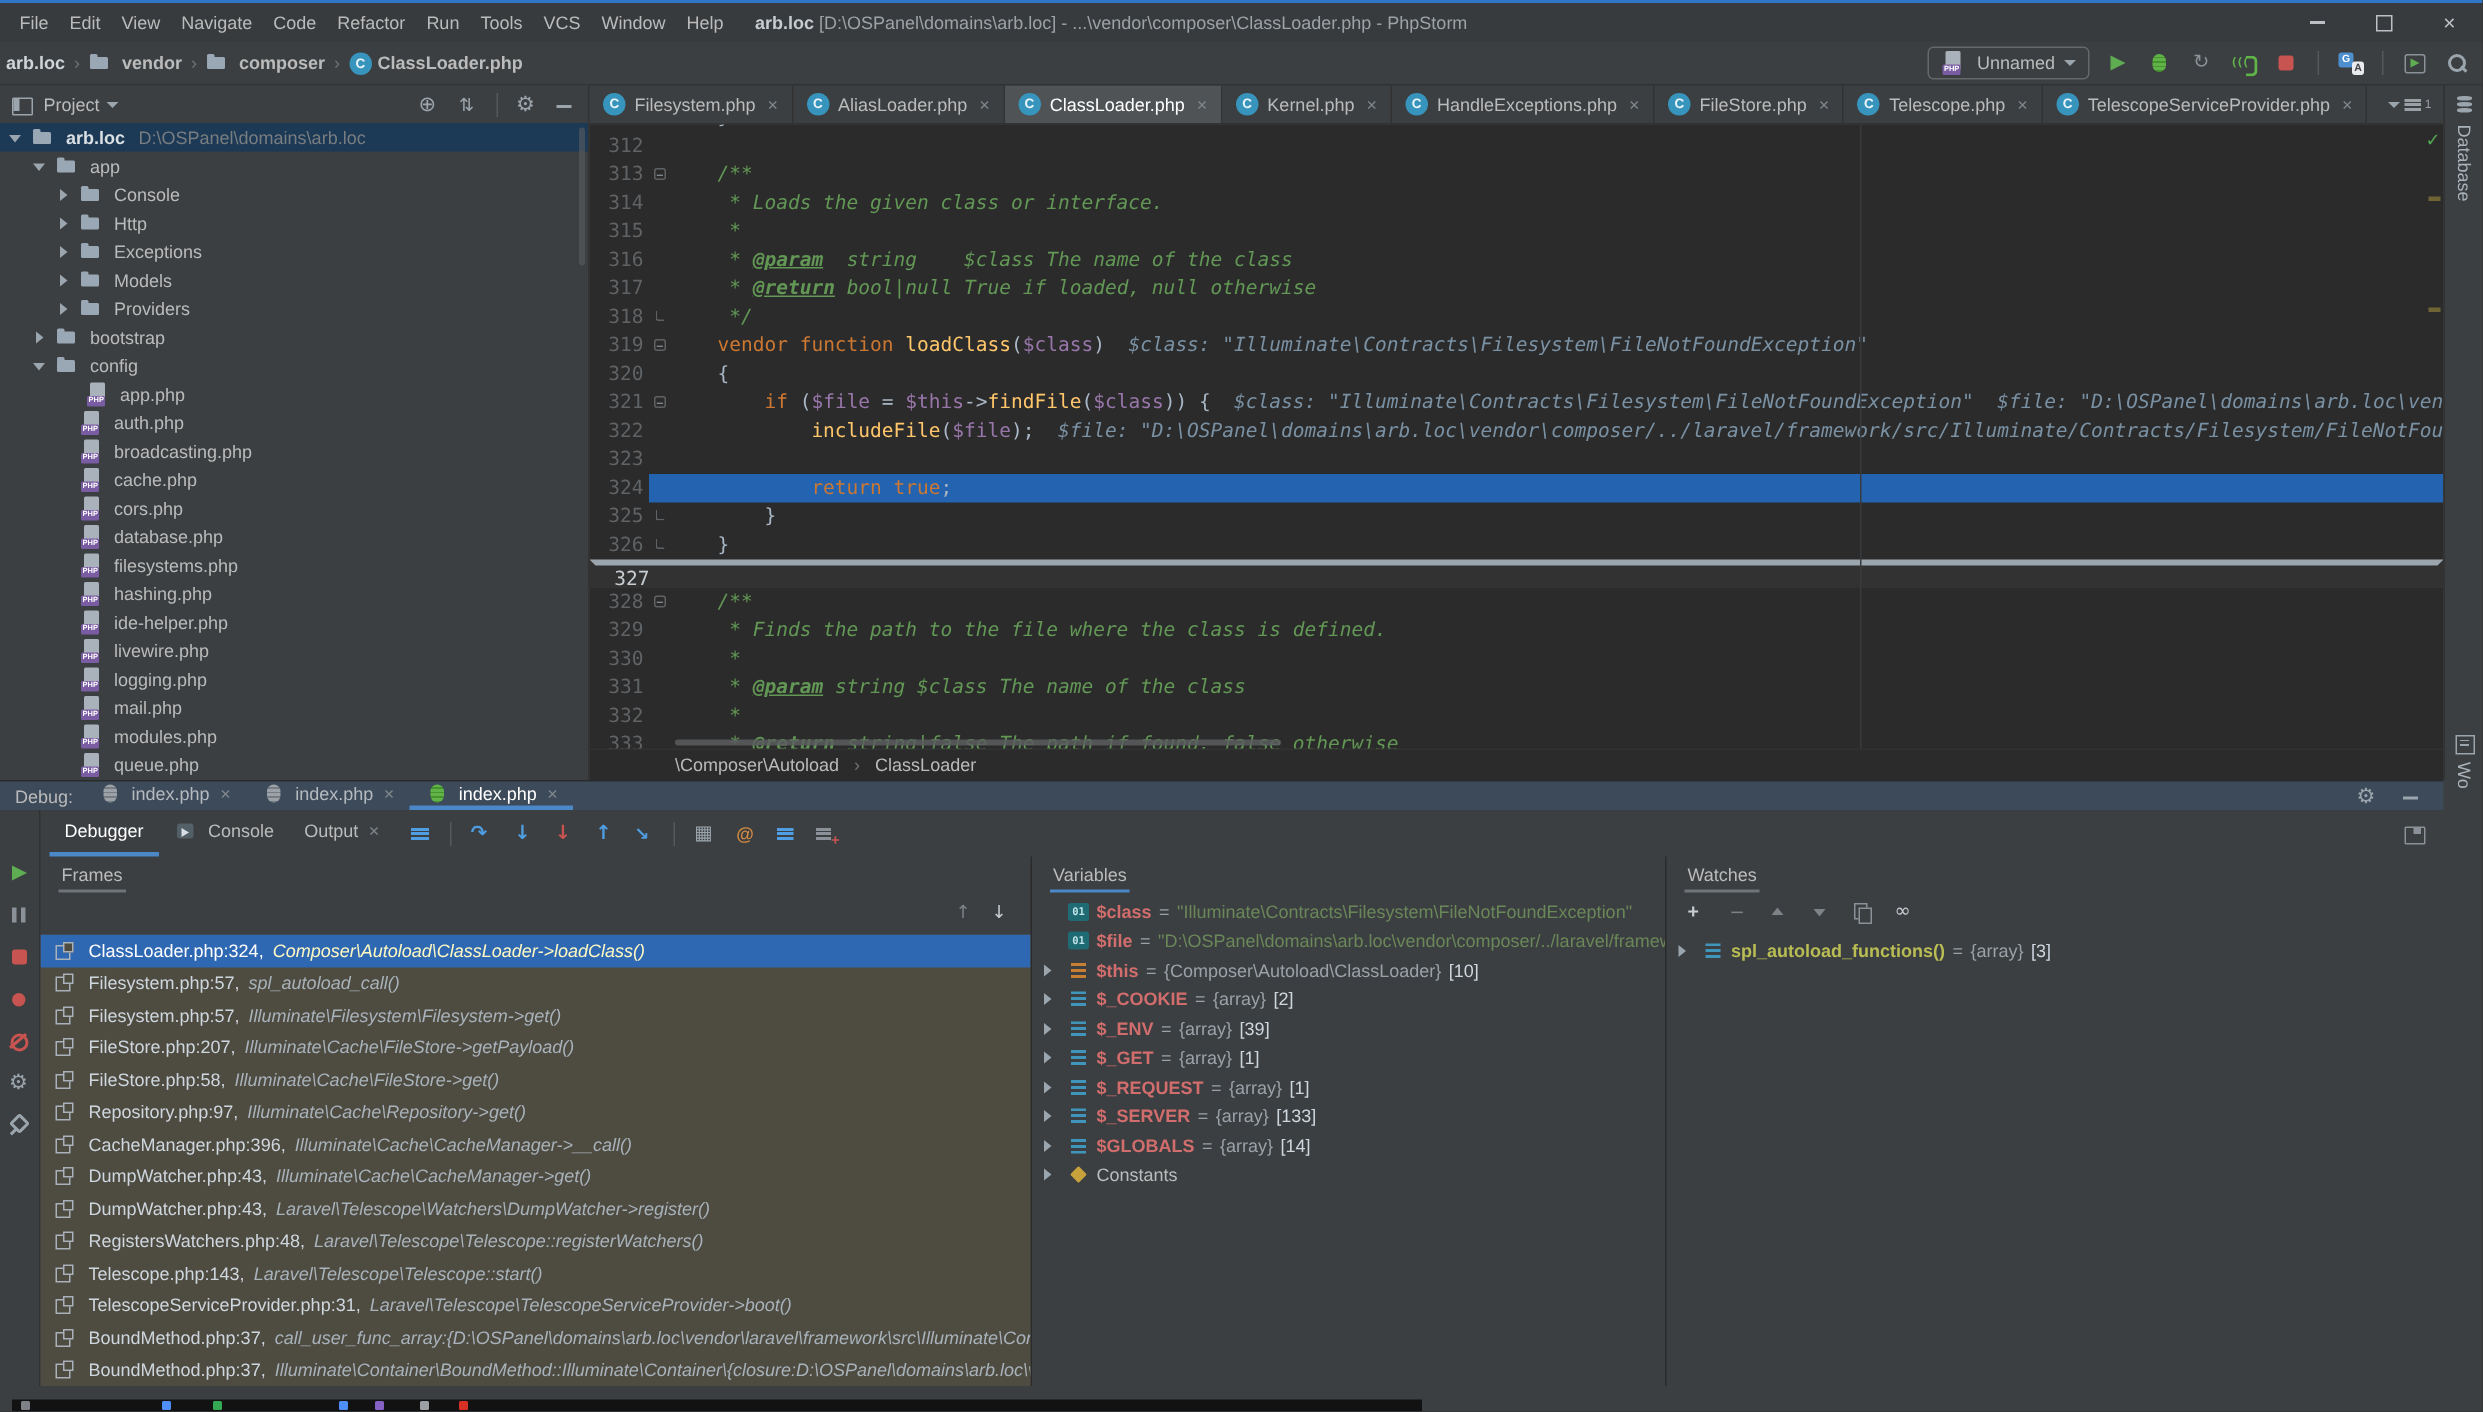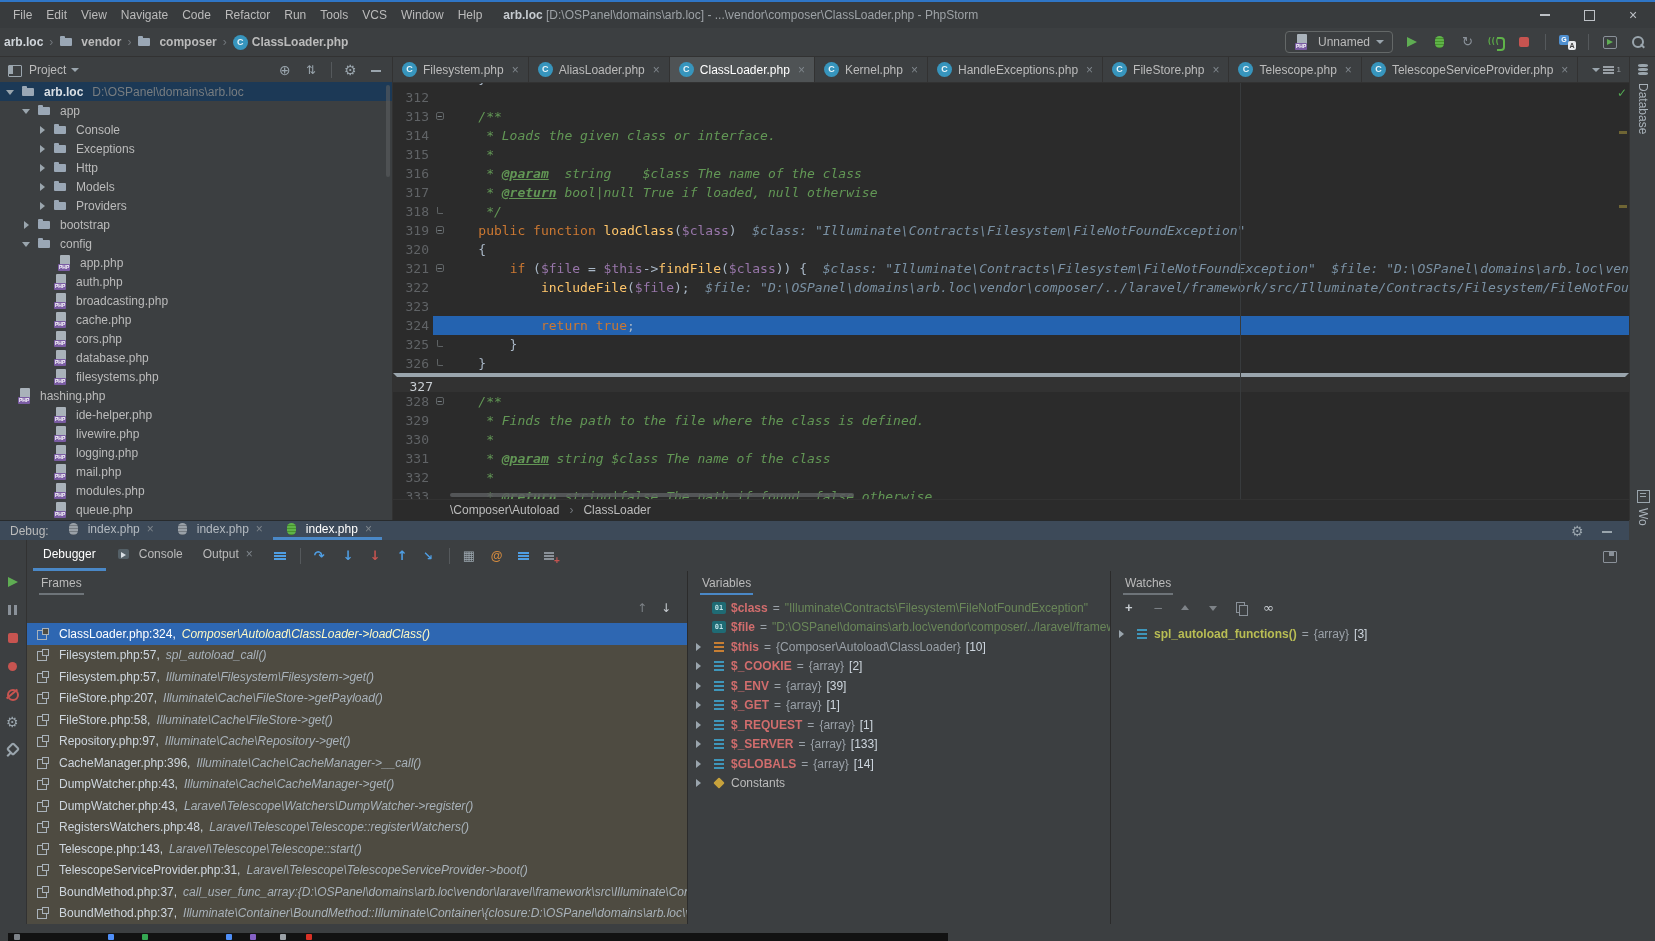--- a/index.html
+++ b/index.html
@@ -311,26 +311,26 @@
                 <span>app</span>
               </div>
               <div class="trow" style="padding-left: 36px;">
                 <span class="tarr right"></span>
                 <span class="ic ic-folder"></span>
                 <span>Console</span>
               </div>
               <div class="trow" style="padding-left: 36px;">
                 <span class="tarr right"></span>
                 <span class="ic ic-folder"></span>
-                <span>Exceptions</span>
+                <span>Http</span>
               </div>
               <div class="trow" style="padding-left: 36px;">
                 <span class="tarr right"></span>
                 <span class="ic ic-folder"></span>
-                <span>Http</span>
+                <span>Exceptions</span>
               </div>
               <div class="trow" style="padding-left: 36px;">
                 <span class="tarr right"></span>
                 <span class="ic ic-folder"></span>
                 <span>Models</span>
               </div>
               <div class="trow" style="padding-left: 36px;">
                 <span class="tarr right"></span>
                 <span class="ic ic-folder"></span>
                 <span>Providers</span>
@@ -373,21 +373,21 @@
               <div class="trow" style="padding-left: 36px;">
                 <span class="tarr"></span>
                 <span class="ic ic-php"></span>
                 <span>database.php</span>
               </div>
               <div class="trow" style="padding-left: 36px;">
                 <span class="tarr"></span>
                 <span class="ic ic-php"></span>
                 <span>filesystems.php</span>
               </div>
-              <div class="trow" style="">
+              <div class="trow" style="padding-left: 36px;">
                 <span class="tarr"></span>
                 <span class="ic ic-php"></span>
                 <span>hashing.php</span>
               </div>
               <div class="trow" style="padding-left: 36px;">
                 <span class="tarr"></span>
                 <span class="ic ic-php"></span>
                 <span>ide-helper.php</span>
               </div>
               <div class="trow" style="padding-left: 36px;">
@@ -518,21 +518,21 @@
                   <span class="fold">
                     <span class="fm fm-end"></span>
                   </span>
                   <span class="ct"><span class="s-cm">     */</span></span>
                 </div>
                 <div class="line">
                   <span class="ln">319</span>
                   <span class="fold">
                     <span class="fm fm-start"></span>
                   </span>
-                  <span class="ct"><span class="s-pl">    </span><span class="s-kw">public function </span><span class="s-fn">loadClass</span><span class="s-pl">(</span><span class="s-vr">$class</span><span class="s-pl">)</span><span class="s-dbg">  $class: "Illuminate\Contracts\Filesystem\FileNotFoundException"</span></span>
+                  <span class="ct"><span class="s-pl">    </span><span class="s-kw">vendor function </span><span class="s-fn">loadClass</span><span class="s-pl">(</span><span class="s-vr">$class</span><span class="s-pl">)</span><span class="s-dbg">  $class: "Illuminate\Contracts\Filesystem\FileNotFoundException"</span></span>
                 </div>
                 <div class="line">
                   <span class="ln">320</span>
                   <span class="fold"></span>
                   <span class="ct"><span class="s-pl">    {</span></span>
                 </div>
                 <div class="line">
                   <span class="ln">321</span>
                   <span class="fold">
                     <span class="fm fm-start"></span>

